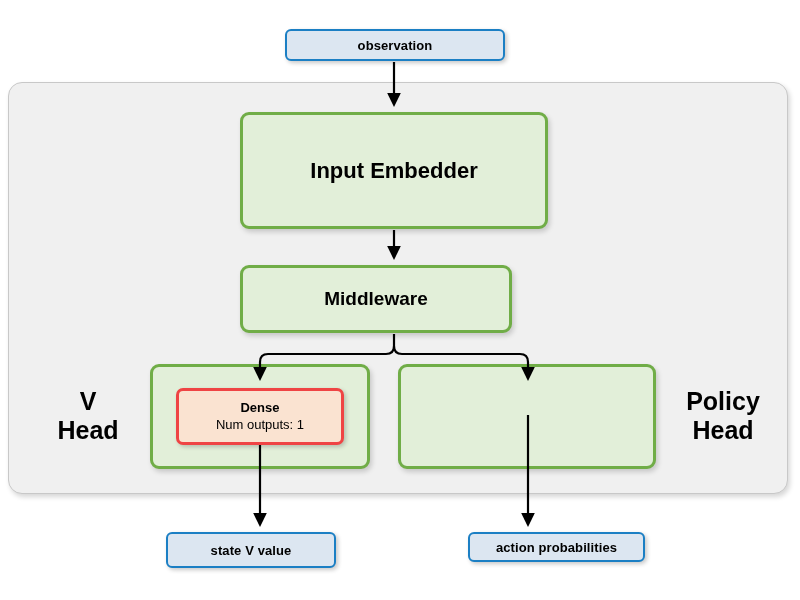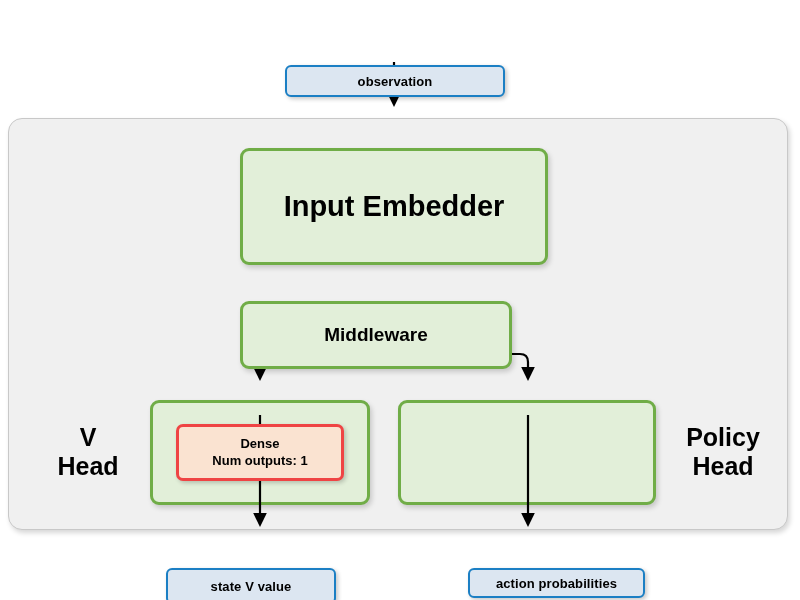--- a/index.html
+++ b/index.html
@@ -22,21 +22,20 @@
   }
   .node {
     position: absolute;
     box-sizing: border-box;
     display: flex;
     flex-direction: column;
     align-items: center;
     justify-content: center;
     text-align: left;
     color: #000000;
-    margin-top: 36px;
   }
 
   
   #agent-container {
     left: 8px;
     top: 82px;
     width: 780px;
     height: 412px;
     background: #f0f0f0;
     border: 1px solid #c8c8c8;
@@ -78,21 +77,21 @@
     background: #e2efd9;
     border: 3px solid #70ad47;
     border-radius: 9px;
     box-shadow: 2px 3px 5px rgba(0,0,0,0.17);
   }
   #input-embedder-box {
     left: 240px;
     top: 112px;
     width: 308px;
     height: 117px;
-    font-size: 29px;
+    font-size: 22px;
     font-weight: bold;
     border-radius: 9px;
   }
   #middleware-box {
     left: 240px;
     top: 265px;
     width: 272px;
     height: 68px;
     font-size: 19px;
     font-weight: bold;
@@ -131,21 +130,21 @@
     width: 218px;
     height: 57px;
   }
   .dense-title {
     font-size: 13px;
     font-weight: bold;
     line-height: 1.25;
   }
   .dense-sub {
     font-size: 13px;
-    font-weight: bold;
+    font-weight: normal;
     line-height: 1.25;
   }
 
   
   .head-label {
     font-size: 25px;
     font-weight: bold;
     line-height: 1.18;
     color: #000000;
   }

